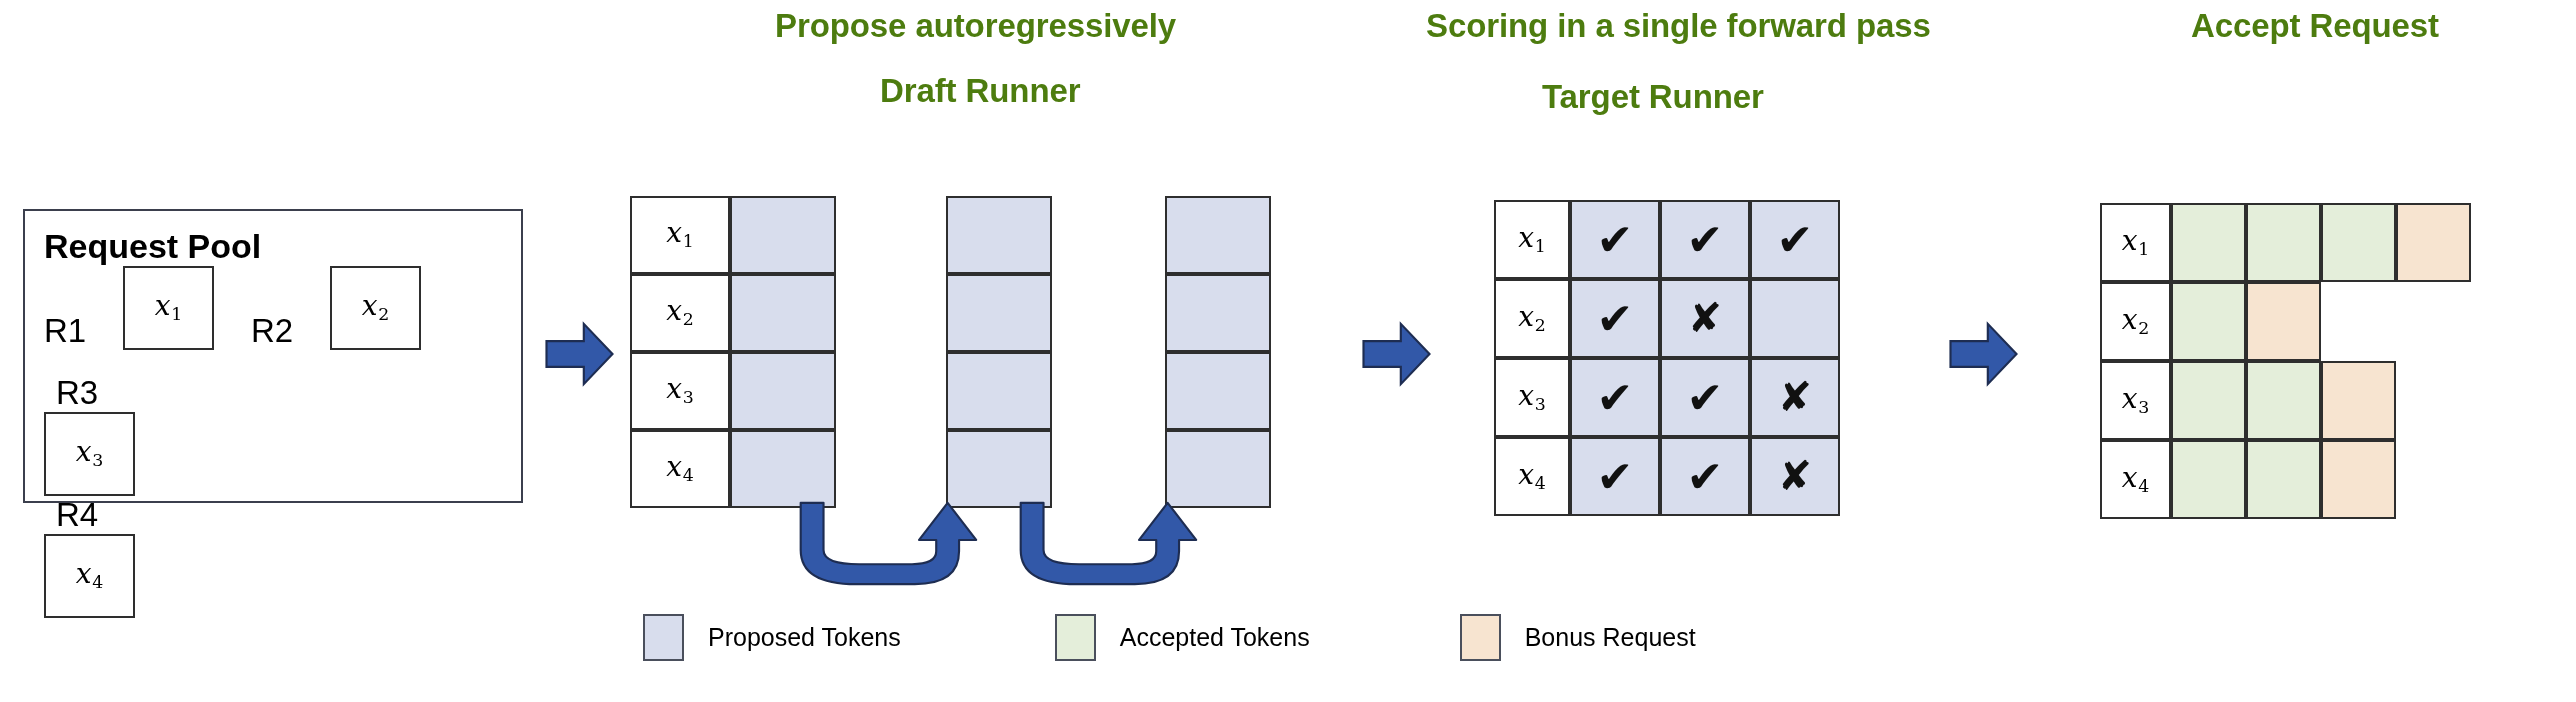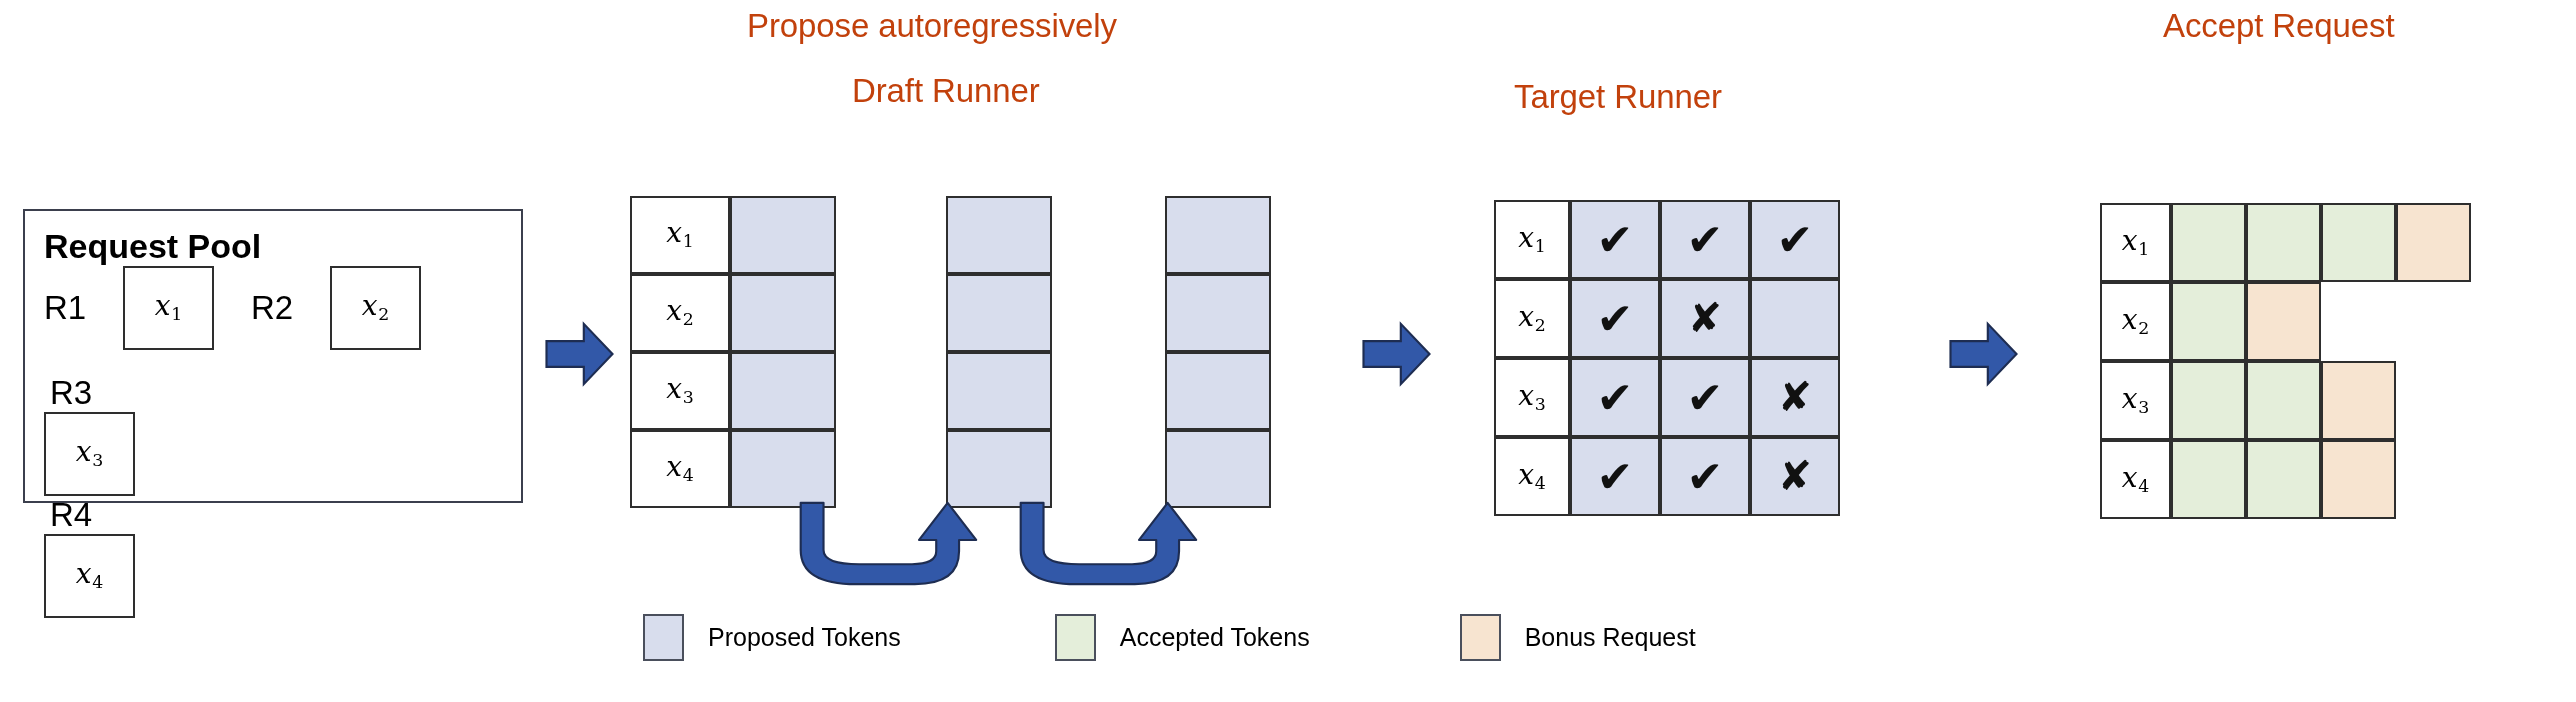--- a/index.html
+++ b/index.html
@@ -18,46 +18,47 @@
     height: 703px;
     background: #ffffff;
     overflow: hidden;
   }
   .abs { position: absolute; }
 
   
   .heading {
     position: absolute;
     font-size: 33px;
-    font-weight: 400;
-    color: #c2410c;
+    font-weight: 700;
+    color: #4d7c0f;
     white-space: nowrap;
     line-height: 1;
     letter-spacing: -0.1px;
+    margin-left: 28px;
   }
 
   
   #request-pool-box {
     left: 23px;
     top: 209px;
     width: 500px;
     height: 294px;
     border: 2.9px solid #3b3f4d;
     box-sizing: border-box;
     background: #ffffff;
   }
   #request-pool-title {
     position: absolute;
     left: 44px;
     top: 227px;
     font-size: 34px;
     white-space: nowrap;
     font-weight: bold;
   }
-  .req-row { position: absolute; display: flex; align-items: center; }
+  .req-row { position: absolute; display: flex; align-items: flex-end; }
   .req-label {
     font-size: 33px;
     width: 79px;
     text-align: left;
   }
   .req-cell {
     width: 91px;
     height: 84px;
     border: 2.9px solid #2e2e2e;
     box-sizing: border-box;
@@ -155,20 +156,21 @@
   .legend-gap-a { width: 154px; }
   .legend-gap-b { width: 150px; }
 </style>
 </head>
 <body>
 
 <div id="stage">
 
   <div class="heading" style="left:747px; top:8.6px;">Propose autoregressively</div>
   <div class="heading" style="left:852px; top:74px;">Draft Runner</div>
+  <div class="heading" style="left:1398px; top:8.6px;">Scoring in a single forward pass</div>
   <div class="heading" style="left:1514px; top:80px;">Target Runner</div>
   <div class="heading" style="left:2163px; top:8.6px;">Accept Request</div>
 
   <div class="abs" id="request-pool-box"></div>
   <div id="request-pool-title">Request Pool</div>
 
   <div class="req-row" style="left:44px; top:266px;">
     <div class="req-label">R1</div>
     <div class="req-cell">
       <span class="tok"><i>x</i><sub>1</sub></span>

